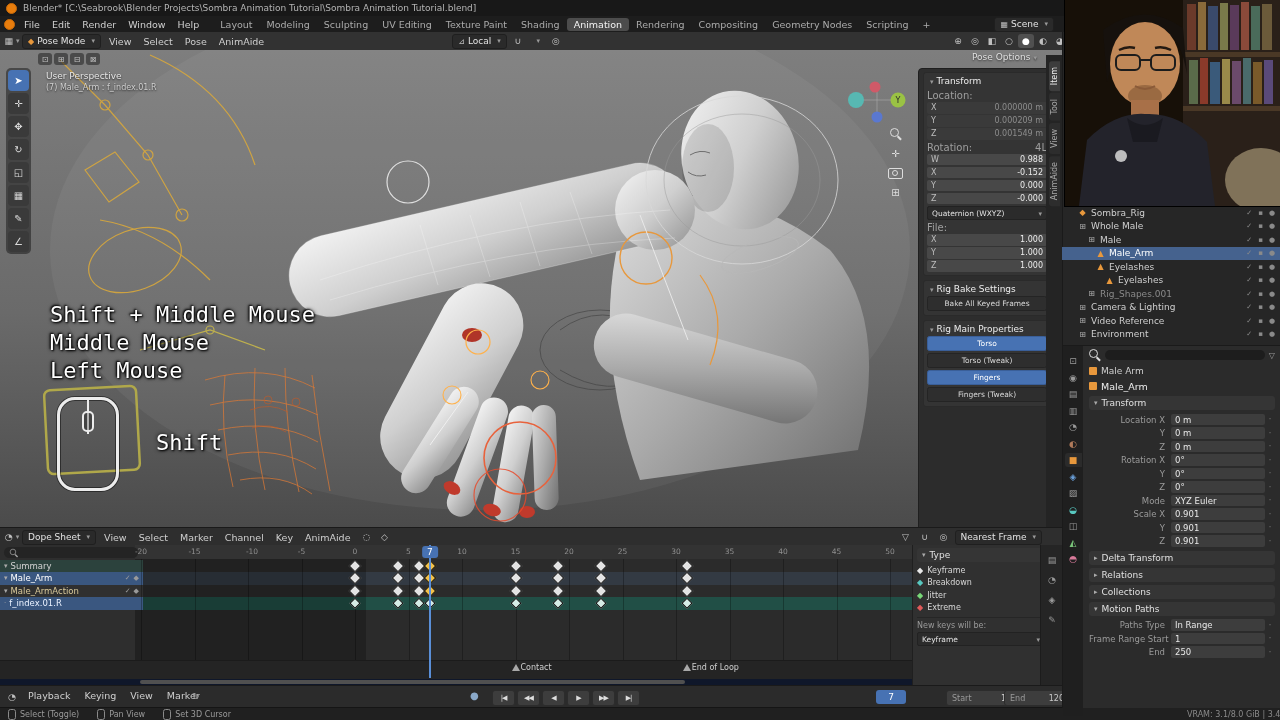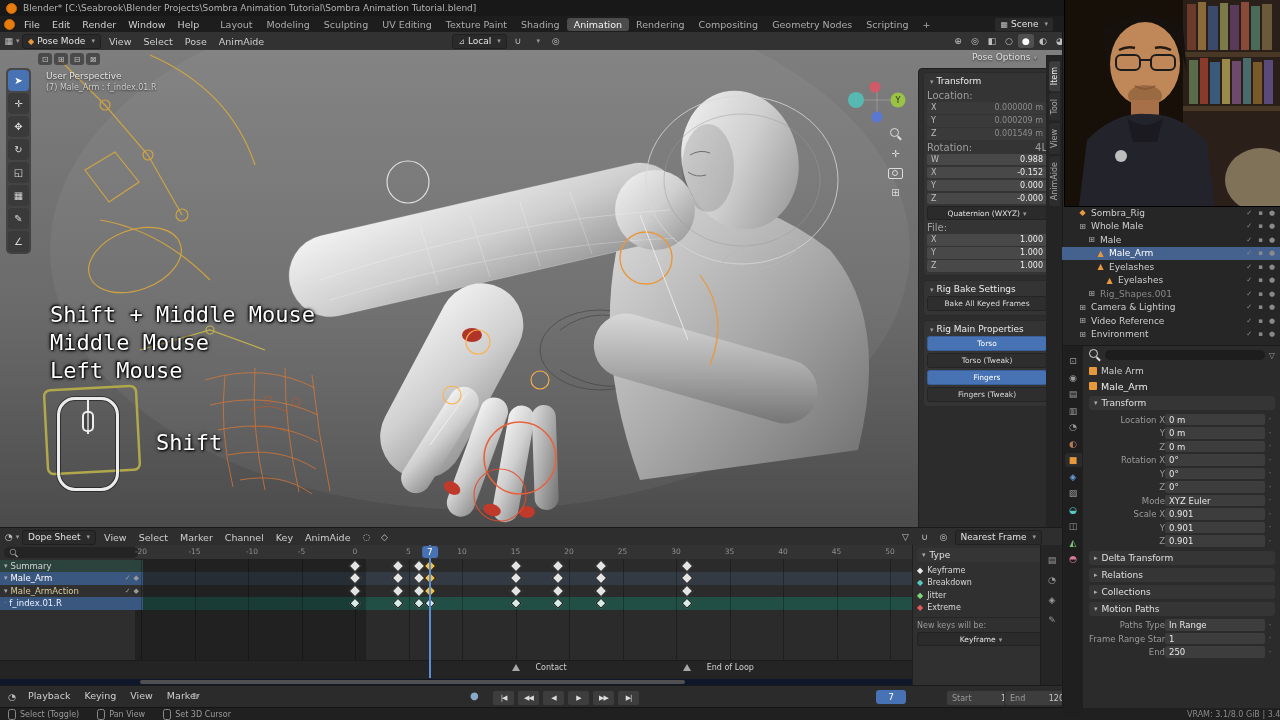--- a/index.html
+++ b/index.html
@@ -61,21 +61,21 @@
   border:1px solid #1f1f1f;border-radius:4px;padding:3px 4px;overflow:hidden}
 .np-box{background:#343434;border:1px solid #2a2a2a;border-radius:3px;padding:2px 3px;margin-bottom:4px}
 .np-h{font-size:9px;color:#ececec;display:flex;align-items:center;gap:3px;padding:1px 0 2px}
 .np-label{font-size:10px;color:#9e9e9e;margin:2px 0 1px;display:flex}
 .np-label .spacer{flex:1}
 .nfield{height:11.5px;background:#484848;border-radius:2px;display:flex;align-items:center;
   justify-content:space-between;padding:0 4px;font-size:8px;color:#ececec;margin-bottom:1.5px}
 .nfield.dim{background:#3a3a3a;color:#8c8c8c}
 .nfield .ax{color:#bdbdbd}
 .npdd{height:12px;background:#2b2b2b;border:1px solid #222;border-radius:2px;display:flex;align-items:center;
-  justify-content:center;padding:0 4px;font-size:7.5px;color:#e2e2e2;margin:2px 0}
+  justify-content:space-between;padding:0 4px;font-size:7.5px;color:#e2e2e2;margin:2px 0}
 .rigbtn{height:13px;border-radius:2.5px;font-size:7.5px;display:flex;align-items:center;justify-content:center;
   margin-bottom:2px;color:#d8d8d8;background:#2e2e2e;border:1px solid #242424;white-space:nowrap;overflow:hidden}
 .rigbtn.blue{background:#4772b3;border-color:#3a5f99;color:#fff}
 .rigbtn.active{color:#f0a030}
 .pairrow{display:flex;gap:2px}
 .pairrow .rigbtn{flex:1}
 .np-tabs{left:1046px;top:55px;width:16px;height:472px;background:#242424;display:flex;flex-direction:column;
   gap:2px;padding-top:6px;align-items:center}
 .nptab{writing-mode:vertical-rl;transform:rotate(180deg);font-size:8px;color:#a8a8a8;background:#2d2d2d;
   border-radius:0 3px 3px 0;padding:6px 1px}
@@ -96,21 +96,21 @@
 .band{position:absolute;left:135px;width:777px;height:12.5px}
 .tick{position:absolute;transform:translateX(-50%);font-size:7.5px;color:#909090;top:547px}
 .grid{position:absolute;width:1px;top:559px;height:101px;background:rgba(0,0,0,.28)}
 .key{position:absolute;width:7px;height:7px;background:#e4e4e4;border:1px solid #0b0b0b;
   transform:translate(-50%,-50%) rotate(45deg)}
 .key.sel{background:#f2c14b}
 .key.chan{width:5.5px;height:5.5px;background:#d6ece6}
 .playhead-line{position:absolute;width:2px;background:#5a8fd8;top:545px;height:133px}
 .playhead-label{position:absolute;top:546px;transform:translateX(-50%);background:#4772b3;color:#fff;
   border-radius:3px;padding:0 5px;font-size:9px;height:12px;line-height:12px}
-.marker{position:absolute;top:663px;display:flex;align-items:center;gap:16px;transform:translateX(-4px)}
+.marker{position:absolute;top:663px;display:flex;align-items:center;gap:1px;transform:translateX(-4px)}
 .marker-tri{width:0;height:0;border-left:4px solid transparent;border-right:4px solid transparent;
   border-bottom:7px solid #a8a8a8}
 .marker-label{font-size:8px;color:#cfcfcf;white-space:nowrap}
 .chan-cell{position:absolute;left:0;width:135px;height:12.5px;display:flex;align-items:center;gap:3px;
   padding:0 4px;font-size:8.5px;color:#d2d2d2;white-space:nowrap;overflow:hidden}
 .chan-cell .tri{font-size:7px;color:#aaa}
 .chan-cell.summary{background:#2c423d}
 .chan-cell.selected{background:#3a5780;color:#fff}
 .chan-cell.action{background:#303030;color:#d8c89a}
 .chan-cell.channel{background:#3a5780;color:#eaf2ff}
@@ -156,21 +156,21 @@
 .props-main{position:absolute;left:20px;top:0;right:0;bottom:0;padding:3px 6px;overflow:hidden}
 .props-search{height:12px;display:flex;align-items:center;gap:4px;margin-bottom:3px}
 .props-search .field{flex:1;height:10px;background:#1d1d1d;border-radius:6px}
 .breadcrumb{height:13px;display:flex;align-items:center;gap:4px;font-size:9px;color:#cfcfcf}
 .objname{height:14px;display:flex;align-items:center;gap:4px;font-size:9.5px;color:#ededed;margin:2px 0}
 .cube-icon{width:8px;height:8px;background:#e8983c;border-radius:1px;display:inline-block}
 .phead{height:14px;display:flex;align-items:center;gap:4px;font-size:9px;color:#e0e0e0;background:#353535;
   border-radius:3px;padding:0 5px;margin:3px 0}
 .phead .tri{font-size:7px;color:#aaa}
 .prow{height:13px;display:flex;align-items:center;margin-bottom:.5px}
-.plabel{width:76px;text-align:right;color:#9a9a9a;font-size:8.5px;white-space:nowrap}
+.plabel{width:76px;text-align:right;padding-right:6px;color:#9a9a9a;font-size:8.5px;white-space:nowrap}
 .pval{flex:1;height:11.5px;background:#3d3d3d;border-radius:2px;font-size:8.5px;color:#e8e8e8;
   display:flex;align-items:center;padding:0 4px}
 .pdot{width:10px;text-align:center;color:#777;font-size:8px}
 
 .webcam{left:1064px;top:0;width:216px;height:206px;background:#0d0a08;overflow:hidden;z-index:6;
   border-left:1px solid #000;border-bottom:1px solid #000}
 svg{display:block}
 </style>
 </head>
 <body>

